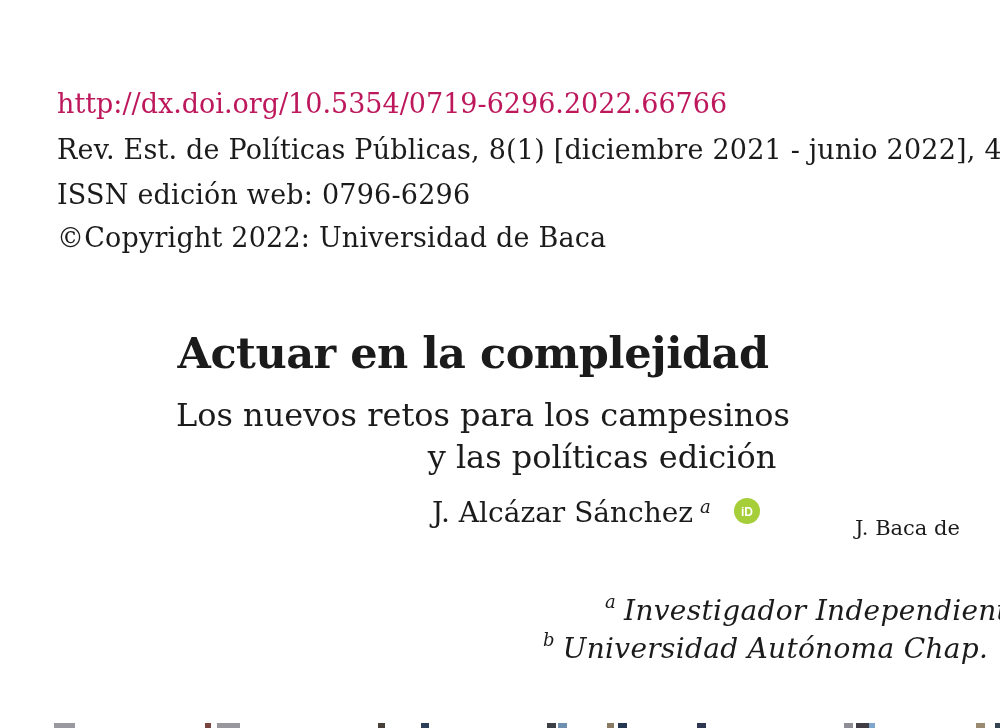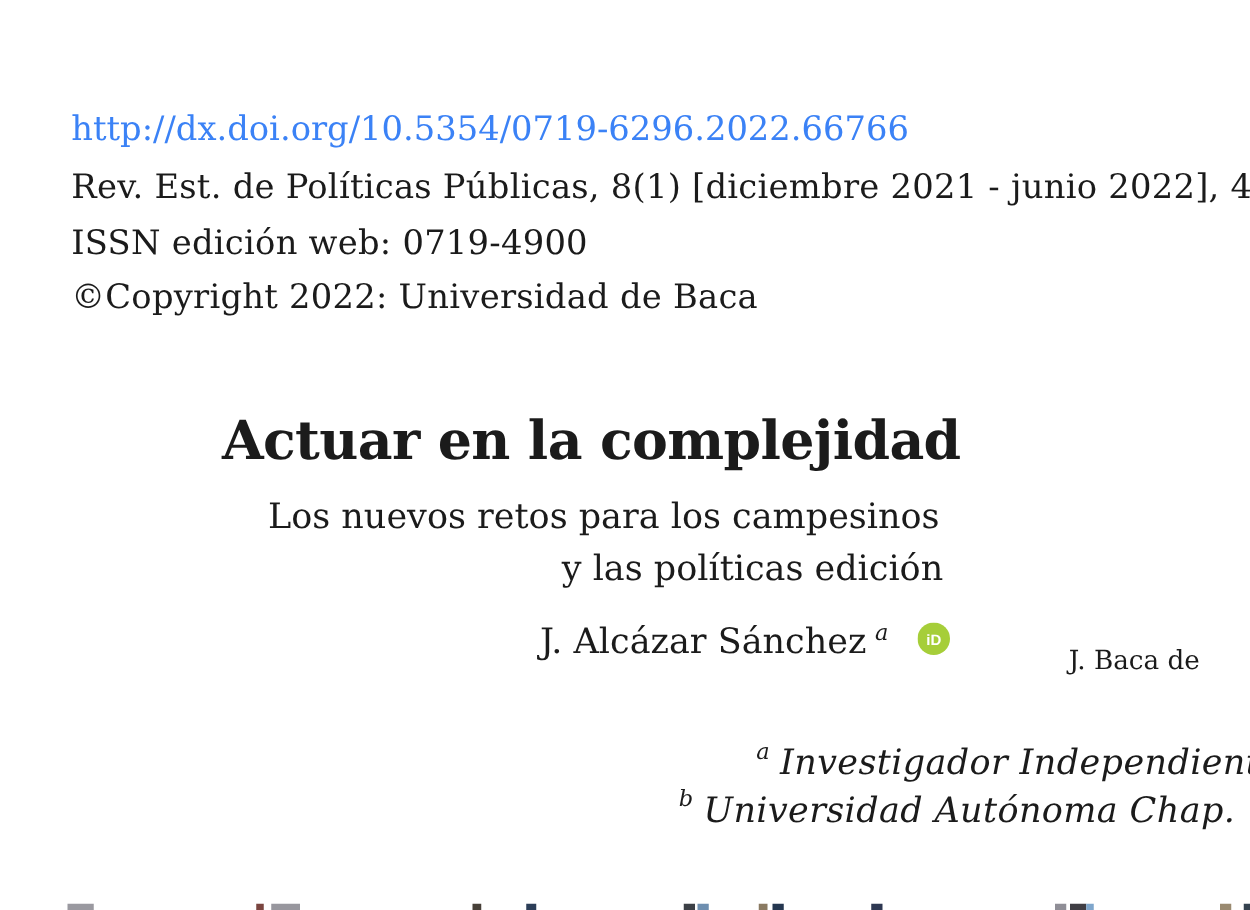--- a/index.html
+++ b/index.html
@@ -4,53 +4,53 @@
 <style>
   html,body{margin:0;padding:0;}
   body{
     width:1000px;height:728px;overflow:hidden;background:#ffffff;
     font-family:"DejaVu Serif","Liberation Serif",serif;
     color:#1b1b1b;position:relative;
   }
   .abs{position:absolute;white-space:nowrap;}
   
   .doi{
-    left:57px;top:88px;font-size:27px;color:#3b82f6;text-decoration:none;
+    left:57px;top:88px;font-size:27px;color:#be185d;text-decoration:none;
   }
   .hline{font-size:27px;color:#1b1b1b;letter-spacing:0.2px;}
   .l-journal{left:57px;top:134px;}
   .l-issn{left:57px;top:179px;}
   .l-copy{left:57px;top:222px;}
   
   .title{
     top:328px;left:473px;transform:translateX(-50%);
     font-size:43px;font-weight:bold;letter-spacing:-0.5px;margin:0;text-align:center;
   }
-  .sub{font-size:28px;}
+  .sub{font-size:32px;}
   .sub1{top:396px;left:483px;transform:translateX(-50%);}
   .sub2{top:438px;left:602px;transform:translateX(-50%);}
   
   .authors-row{left:432px;top:496px;font-size:28px;display:flex;align-items:center;}
   .author-sup{font-style:italic;font-size:18px;position:relative;top:-6px;margin-left:7px;}
   .orcid{width:26px;height:26px;margin-left:23px;margin-top:-4px;display:inline-block;cursor:pointer;}
   .author2{left:855px;top:516px;font-size:21px;}
   
   .affil{font-style:italic;font-size:28px;letter-spacing:0.3px;}
   .affil sup{font-size:18px;position:relative;top:-2px;margin-right:8px;}
   .affil-a{left:605px;top:593px;}
   .affil-b{left:543px;top:631px;}
   
   .frag{position:absolute;height:5px;top:723px;}
 </style>
 </head>
 <body>
 
 <a class="abs doi" href="#">http://dx.doi.org/10.5354/0719-6296.2022.66766</a>
 <div class="abs hline l-journal">Rev. Est. de Políticas Públicas, 8(1) [diciembre 2021 - junio 2022], 4</div>
-<div class="abs hline l-issn">ISSN edición web: 0719-4900</div>
+<div class="abs hline l-issn">ISSN edición web: 0796-6296</div>
 <div class="abs hline l-copy">©Copyright 2022: Universidad de Baca</div>
 
 <h1 class="abs title">Actuar en la complejidad</h1>
 <div class="abs sub sub1">Los nuevos retos para los campesinos</div>
 <div class="abs sub sub2">y las políticas edición</div>
 
 <div class="abs authors-row">
   <span>J. Alcázar Sánchez</span>
   <span class="author-sup">a</span>
   <span class="orcid">

